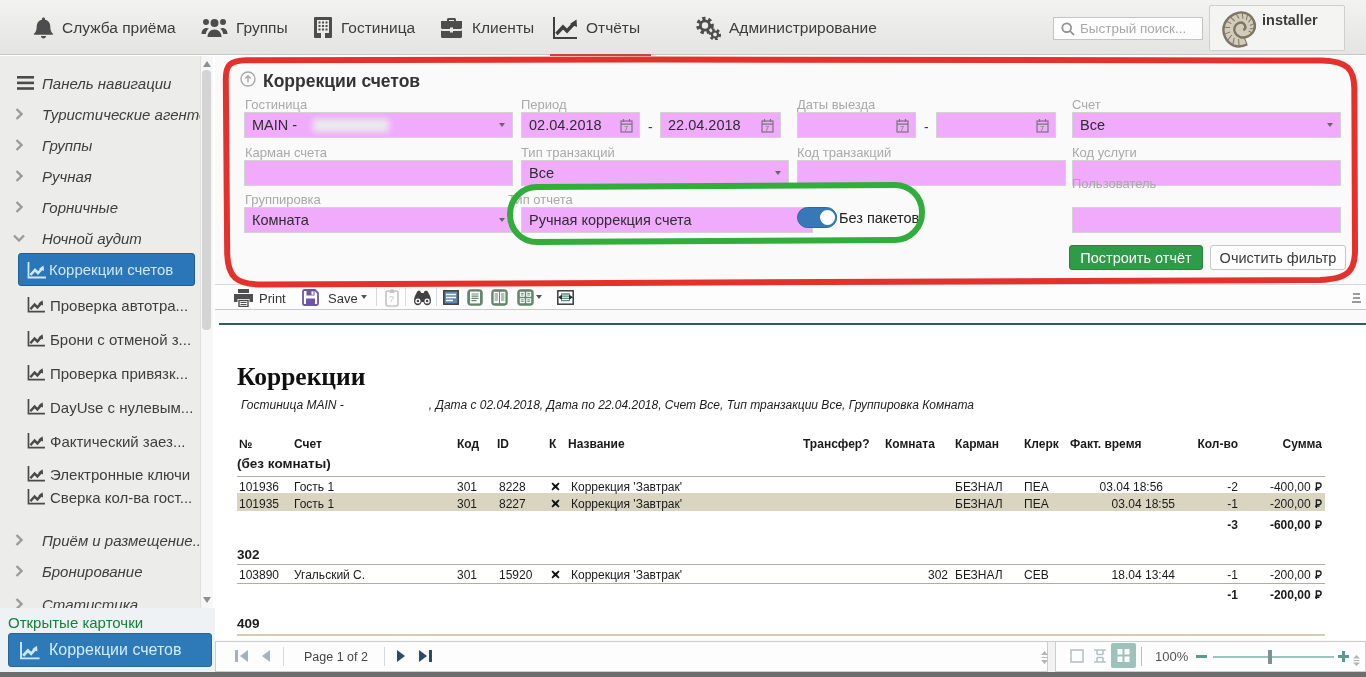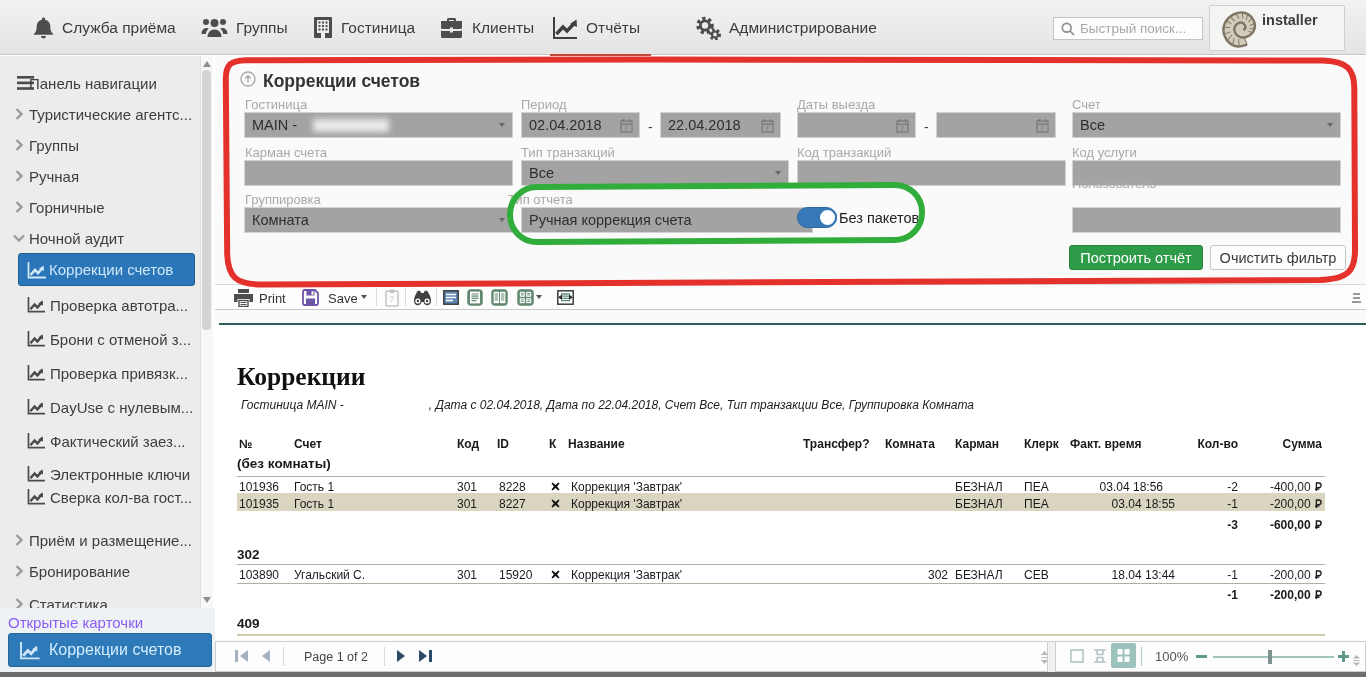--- a/index.html
+++ b/index.html
@@ -20,38 +20,38 @@
   #userbox { left:1209px; top:5px; width:136px; height:46px; background:#f4f4f2;
     border:1px solid #cfcfcd; border-radius:2px; }
   #username { left:1262px; top:12px; font-size:14.5px; font-weight:bold; color:#3c3c3c; }
 
   
   #sidebar { left:0; top:56px; width:200px; height:552px; background:#ececea; overflow:hidden; }
   #sbscroll { left:200px; top:56px; width:13px; height:552px; background:#f7f7f7; border-left:1px solid #e0e0e0; }
   #sbthumb { left:202px; top:70px; width:9px; height:260px; background:#d4d4d4; border-radius:4px; }
   .srow { position:absolute; left:0; width:200px; height:24px; color:#3e3e3e; font-size:15px;
     display:flex; align-items:center; }
-  .srow .txt { position:absolute; left:29px; white-space:nowrap; }
+  .srow .txt { position:absolute; left:42px; white-space:nowrap;font-style:italic; }
   .srow .txt2 { position:absolute; left:50px; white-space:nowrap; }
   .chev { position:absolute; left:15px; }
   .cicon { position:absolute; left:27px; }
   #selitem { left:18px; top:253px; width:177px; height:33px; background:#2b76b8;
     border:1px solid #215e94; border-radius:3px; color:#cfe7f8; font-size:15px; }
   #selitem .txt { position:absolute; left:30px; top:7px; }
-  #openlabel { left:8px; top:614px; color:#8b5cf6; font-size:15px; }
+  #openlabel { left:8px; top:614px; color:#15803d; font-size:15px; }
   #openbtn { left:8px; top:633px; width:204px; height:34px; background:#2e7ab9;
     border:1px solid #276698; border-radius:3px; color:#d3ecfd; font-size:16px; }
   #openbtn .txt { position:absolute; left:40px; top:7px; }
   #sbbottom { left:0; top:608px; width:215px; height:64px; background:#eff2f5; }
 
   
   #content { left:215px; top:56px; width:1151px; height:616px; background:#fafafa; }
   #paneltitle { left:263px; top:71px; font-size:17.5px; font-weight:bold; color:#333; }
   .flabel { position:absolute; color:#a9a9a9; font-size:13px; white-space:nowrap; }
-  .finput { position:absolute; height:26px; background:#a3a3a3; border:1px solid #d2d2d2;
+  .finput { position:absolute; height:26px; background:#f0abfc; border:1px solid #d2d2d2;
     font-size:14.5px; color:#2e2e2e; display:flex; align-items:center; padding-left:7px; }
   .caret { position:absolute; right:7px; top:10px; width:0; height:0;
     border-left:3.5px solid transparent; border-right:3.5px solid transparent; border-top:4.5px solid #666; }
   .dash { position:absolute; color:#444; font-size:14px; }
   .calico { position:absolute; right:6px; top:6px; }
 
   .btn { position:absolute; height:25px; border-radius:3px; font-size:14.5px;
     display:flex; align-items:center; justify-content:center; }
   #btngreen { left:1069px; top:245px; width:134px; background:#2e9b48; border:1px solid #27873e; color:#fff; }
   #btnwhite { left:1210px; top:245px; width:136px; background:#fdfdfd; border:1px solid #c6c6c6; color:#3a3a3a; }

